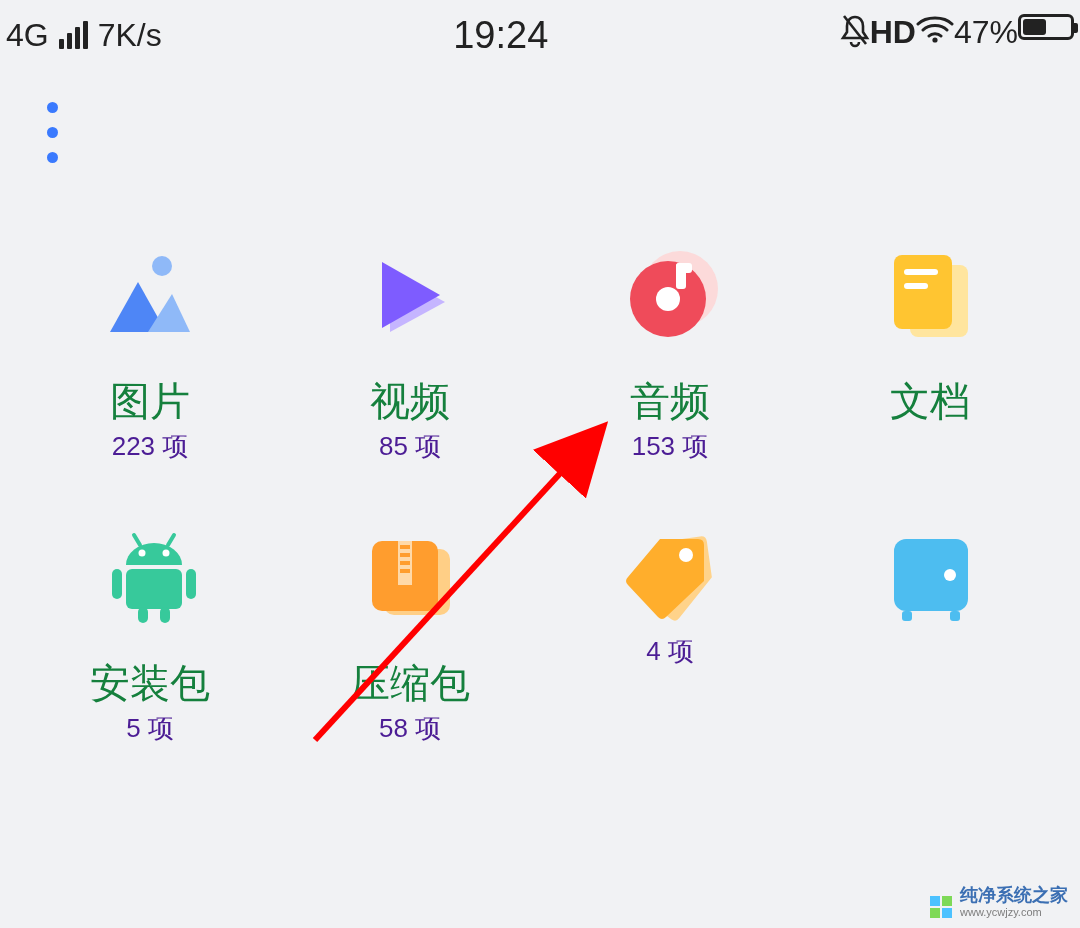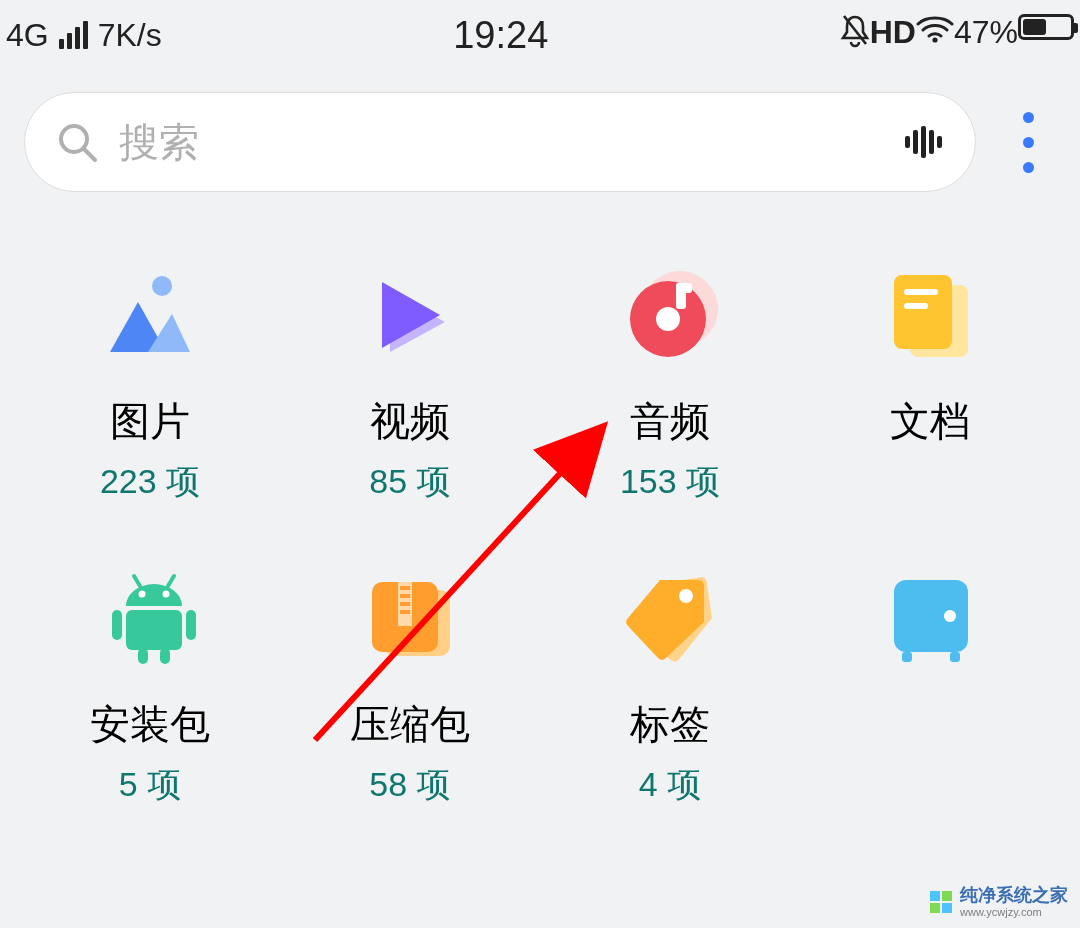--- a/index.html
+++ b/index.html
@@ -62,30 +62,30 @@
   display: grid;
   grid-template-columns: repeat(4, 1fr);
   padding: 60px 20px 0 20px;
   row-gap: 60px;
 }
 .cat {
   display: flex; flex-direction: column; align-items: center;
   cursor: pointer;
 }
 .iconwrap { width: 110px; height: 110px; display: flex; align-items: center; justify-content: center; }
-.cat-label { font-size: 40px; color: #000000; margin-top: 22px; }
-.cat-count { font-size: 34px; color: #0f766e; margin-top: 10px; }
+.cat-label { font-size: 40px; color: #15803d; margin-top: 22px; }
+.cat-count { font-size: 26px; color: #4c1d95; }
 
 .arrow-overlay {
   position: absolute; left: 0; top: 0;
   width: 1080px; height: 928px; pointer-events: none;
 }
 .watermark {
   position: absolute; right: 12px; bottom: 10px;
-  display: flex; align-items: center; gap: 8px;
+  display: flex; align-items: flex-end; gap: 8px;
   font-size: 18px; color: #7d7d7d;
 }
 .wm-logo { display: grid; grid-template-columns: 10px 10px; grid-template-rows: 10px 10px; gap: 2px; }
 .wm-logo span:nth-child(1){background:#4cc2ff}
 .wm-logo span:nth-child(2){background:#7ed957}
 .wm-logo span:nth-child(3){background:#7ed957}
 .wm-logo span:nth-child(4){background:#4cc2ff}
 .wm-text { display: flex; flex-direction: column; line-height: 1.1; }
 .wm-text .t1 { color: #3b6fb3; font-weight: 600; }
 .wm-text .t2 { font-size: 11px; }
@@ -120,38 +120,20 @@
         </svg>
     </span>
     <span>47%</span>
     <span class="battery-icon">
         <span class="battery-fill"></span>
       </span>
   </div>
 </div>
 
 <div class="searchrow">
-  <div class="searchbox">
-    <span class="search-icon">
-      <svg width="44" height="44" viewBox="0 0 44 44">
-          <circle cx="19" cy="19" r="13" fill="none" stroke="#b0b0b0" stroke-width="4"></circle>
-          <line x1="29" y1="29" x2="40" y2="40" stroke="#b0b0b0" stroke-width="4" stroke-linecap="round"></line>
-        </svg>
-    </span>
-    <span class="search-placeholder">搜索</span>
-    <span class="voice-icon">
-      <svg width="44" height="44" viewBox="0 0 44 44">
-        <rect x="4" y="16" width="5" height="12" rx="2" fill="#222"></rect>
-        <rect x="12" y="10" width="5" height="24" rx="2" fill="#222"></rect>
-        <rect x="20" y="6" width="5" height="32" rx="2" fill="#222"></rect>
-        <rect x="28" y="10" width="5" height="24" rx="2" fill="#222"></rect>
-        <rect x="36" y="16" width="5" height="12" rx="2" fill="#222"></rect>
-      </svg>
-    </span>
-  </div>
   <div class="more-button">
     <span class="more-dots">
         <span></span>
         <span></span>
         <span></span>
       </span>
   </div>
 </div>
 
 <div class="grid">
@@ -241,21 +223,20 @@
   </div>
 
   <div class="cat">
     <div class="iconwrap">
       <svg width="100" height="96" viewBox="0 0 100 96">
         <path d="M48 10 L86 10 Q92 10 92 16 L92 52 L54 88 Q50 92 46 88 L14 56 Q10 52 14 48 Z" fill="#ffd38a" transform="rotate(-8 50 50)"></path>
         <path d="M40 8 L78 8 Q84 8 84 14 L84 50 L46 86 Q42 90 38 86 L8 54 Q4 50 8 46 Z" fill="#ffae2c"></path>
         <circle cx="66" cy="24" r="7" fill="#fff"></circle>
       </svg>
     </div>
-    <div class="cat-label">标签</div>
     <div class="cat-count">4 项</div>
   </div>
 
   <div class="cat">
     <div class="iconwrap">
       <svg width="100" height="96" viewBox="0 0 100 96">
         <rect x="14" y="8" width="74" height="72" rx="12" fill="#4dbdf0"></rect>
         <circle cx="70" cy="44" r="6" fill="#fff"></circle>
         <rect x="22" y="80" width="10" height="10" rx="3" fill="#4dbdf0"></rect>
         <rect x="70" y="80" width="10" height="10" rx="3" fill="#4dbdf0"></rect>

